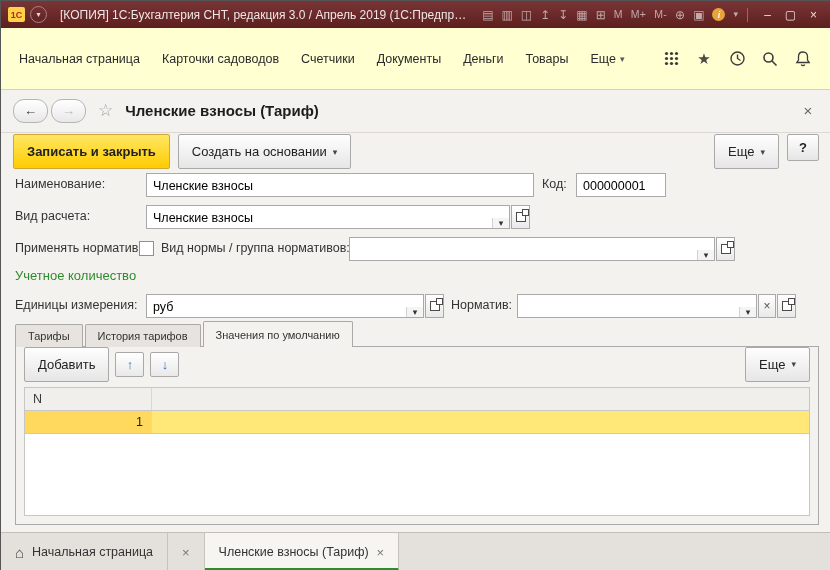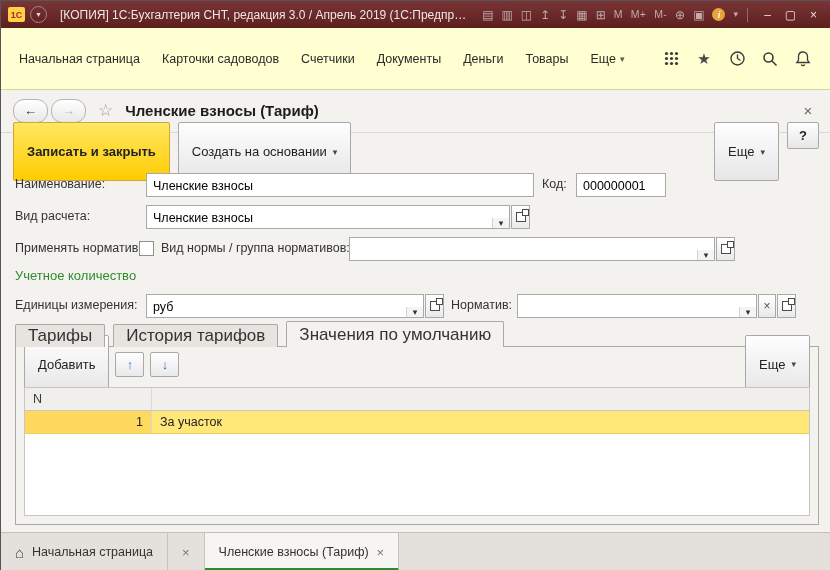--- a/index.html
+++ b/index.html
@@ -47,21 +47,21 @@
   .nav-btn{width:33px;height:22px;border:1px solid #b5b5b5;border-radius:11px;
     background:linear-gradient(#ffffff,#e8e8e8);display:flex;align-items:center;justify-content:center;
     font-size:13px;color:#333;cursor:pointer;}
   .nav-btn.disabled{color:#b8b8b8;}
   .fav-star{font-size:17px;color:#a0a0a0;margin:0 12px;cursor:pointer;}
   .form-title{font-size:15px;font-weight:bold;color:#1d1d1d;}
   .form-close{margin-left:auto;font-size:15px;color:#666;width:22px;text-align:center;cursor:pointer;}
 
   
   .cmdbar{position:absolute;top:137px;left:12px;right:12px;height:27px;display:flex;align-items:center;gap:8px;}
-  .btn{height:25px;padding:16px 13px;border:1px solid #a9a9a9;border-radius:2px;
+  .btn{height:25px;padding:4px 13px;border:1px solid #a9a9a9;border-radius:2px;
     background:linear-gradient(#fefefe,#e6e6e6);font-size:13px;color:#222;
     display:inline-flex;align-items:center;gap:6px;cursor:pointer;white-space:nowrap;}
   .btn .chev{font-size:9px;color:#444;}
   .btn-primary{background:linear-gradient(#ffe763,var(--primary-button-yellow,#ffcc00));
     border-color:#cfa63a;font-weight:bold;}
   .cmd-right{margin-left:auto;display:flex;gap:8px;}
   .btn-help{width:30px;padding:0;justify-content:center;font-weight:bold;}
 
   
   .flabel{position:absolute;font-size:12.5px;color:#333;line-height:22px;white-space:nowrap;}
@@ -75,22 +75,22 @@
     background:linear-gradient(#ffffff,#e9e9e9);display:flex;align-items:center;justify-content:center;cursor:pointer;}
   .open-glyph{position:relative;width:8px;height:8px;border:1px solid #4a4a4a;background:#fff;}
   .open-glyph::after{content:"";position:absolute;right:-4px;top:-4px;width:5px;height:5px;
     border:1px solid #4a4a4a;background:#fff;}
   .clear-x{font-size:12px;color:#555;line-height:1;}
   .checkbox{position:absolute;width:13px;height:13px;border:1px solid #8f8f8f;background:#fff;cursor:pointer;}
   .section-title{position:absolute;font-size:13px;color:var(--accent-green,#2e8b2e);white-space:nowrap;}
 
   
   .tabs{position:absolute;top:321px;left:14px;height:25px;display:flex;align-items:flex-end;z-index:3;}
-  .tab{height:22px;padding:0 12px;margin-right:8px;border:1px solid #a9a9a9;border-bottom:none;
-    border-radius:2px 2px 0 0;background:#e7e4df;display:flex;align-items:center;font-size:17px;
+  .tab{height:22px;padding:0 12px;margin-right:2px;border:1px solid #a9a9a9;border-bottom:none;
+    border-radius:2px 2px 0 0;background:#e7e4df;display:flex;align-items:center;font-size:11px;
     color:#333;cursor:pointer;white-space:nowrap;}
   .tab.active{height:25px;background:#f4f2ef;}
   .tabpanel{position:absolute;top:345px;left:14px;width:802px;height:177px;
     border:1px solid #a9a9a9;background:#f4f2ef;z-index:1;}
   .panel-toolbar{height:34px;display:flex;align-items:center;gap:6px;padding:0 8px;}
   .move-btn{width:27px;height:23px;border:1px solid #a9a9a9;border-radius:2px;
     background:linear-gradient(#ffffff,#e9e9e9);color:#2e6fbf;font-weight:bold;font-size:13px;
     display:flex;align-items:center;justify-content:center;cursor:pointer;}
   .ptb-right{margin-left:auto;}
 
@@ -292,21 +292,20 @@
         <span>Еще</span>
         <span class="chev">▾</span>
       </span>
     </div>
     <div class="grid-table">
       <div class="gt-header">
         <div class="gt-cell gt-n">N</div>
       </div>
       <div class="gt-row selected">
         <div class="gt-cell gt-n">1</div>
-        <div class="gt-cell gt-unit">За участок</div>
       </div>
     </div>
   </div>
 
   <div class="bottombar">
     <div class="btab">
       <span class="home-ic">⌂</span>
       <span>Начальная страница</span>
     </div>
     <div class="btab">

